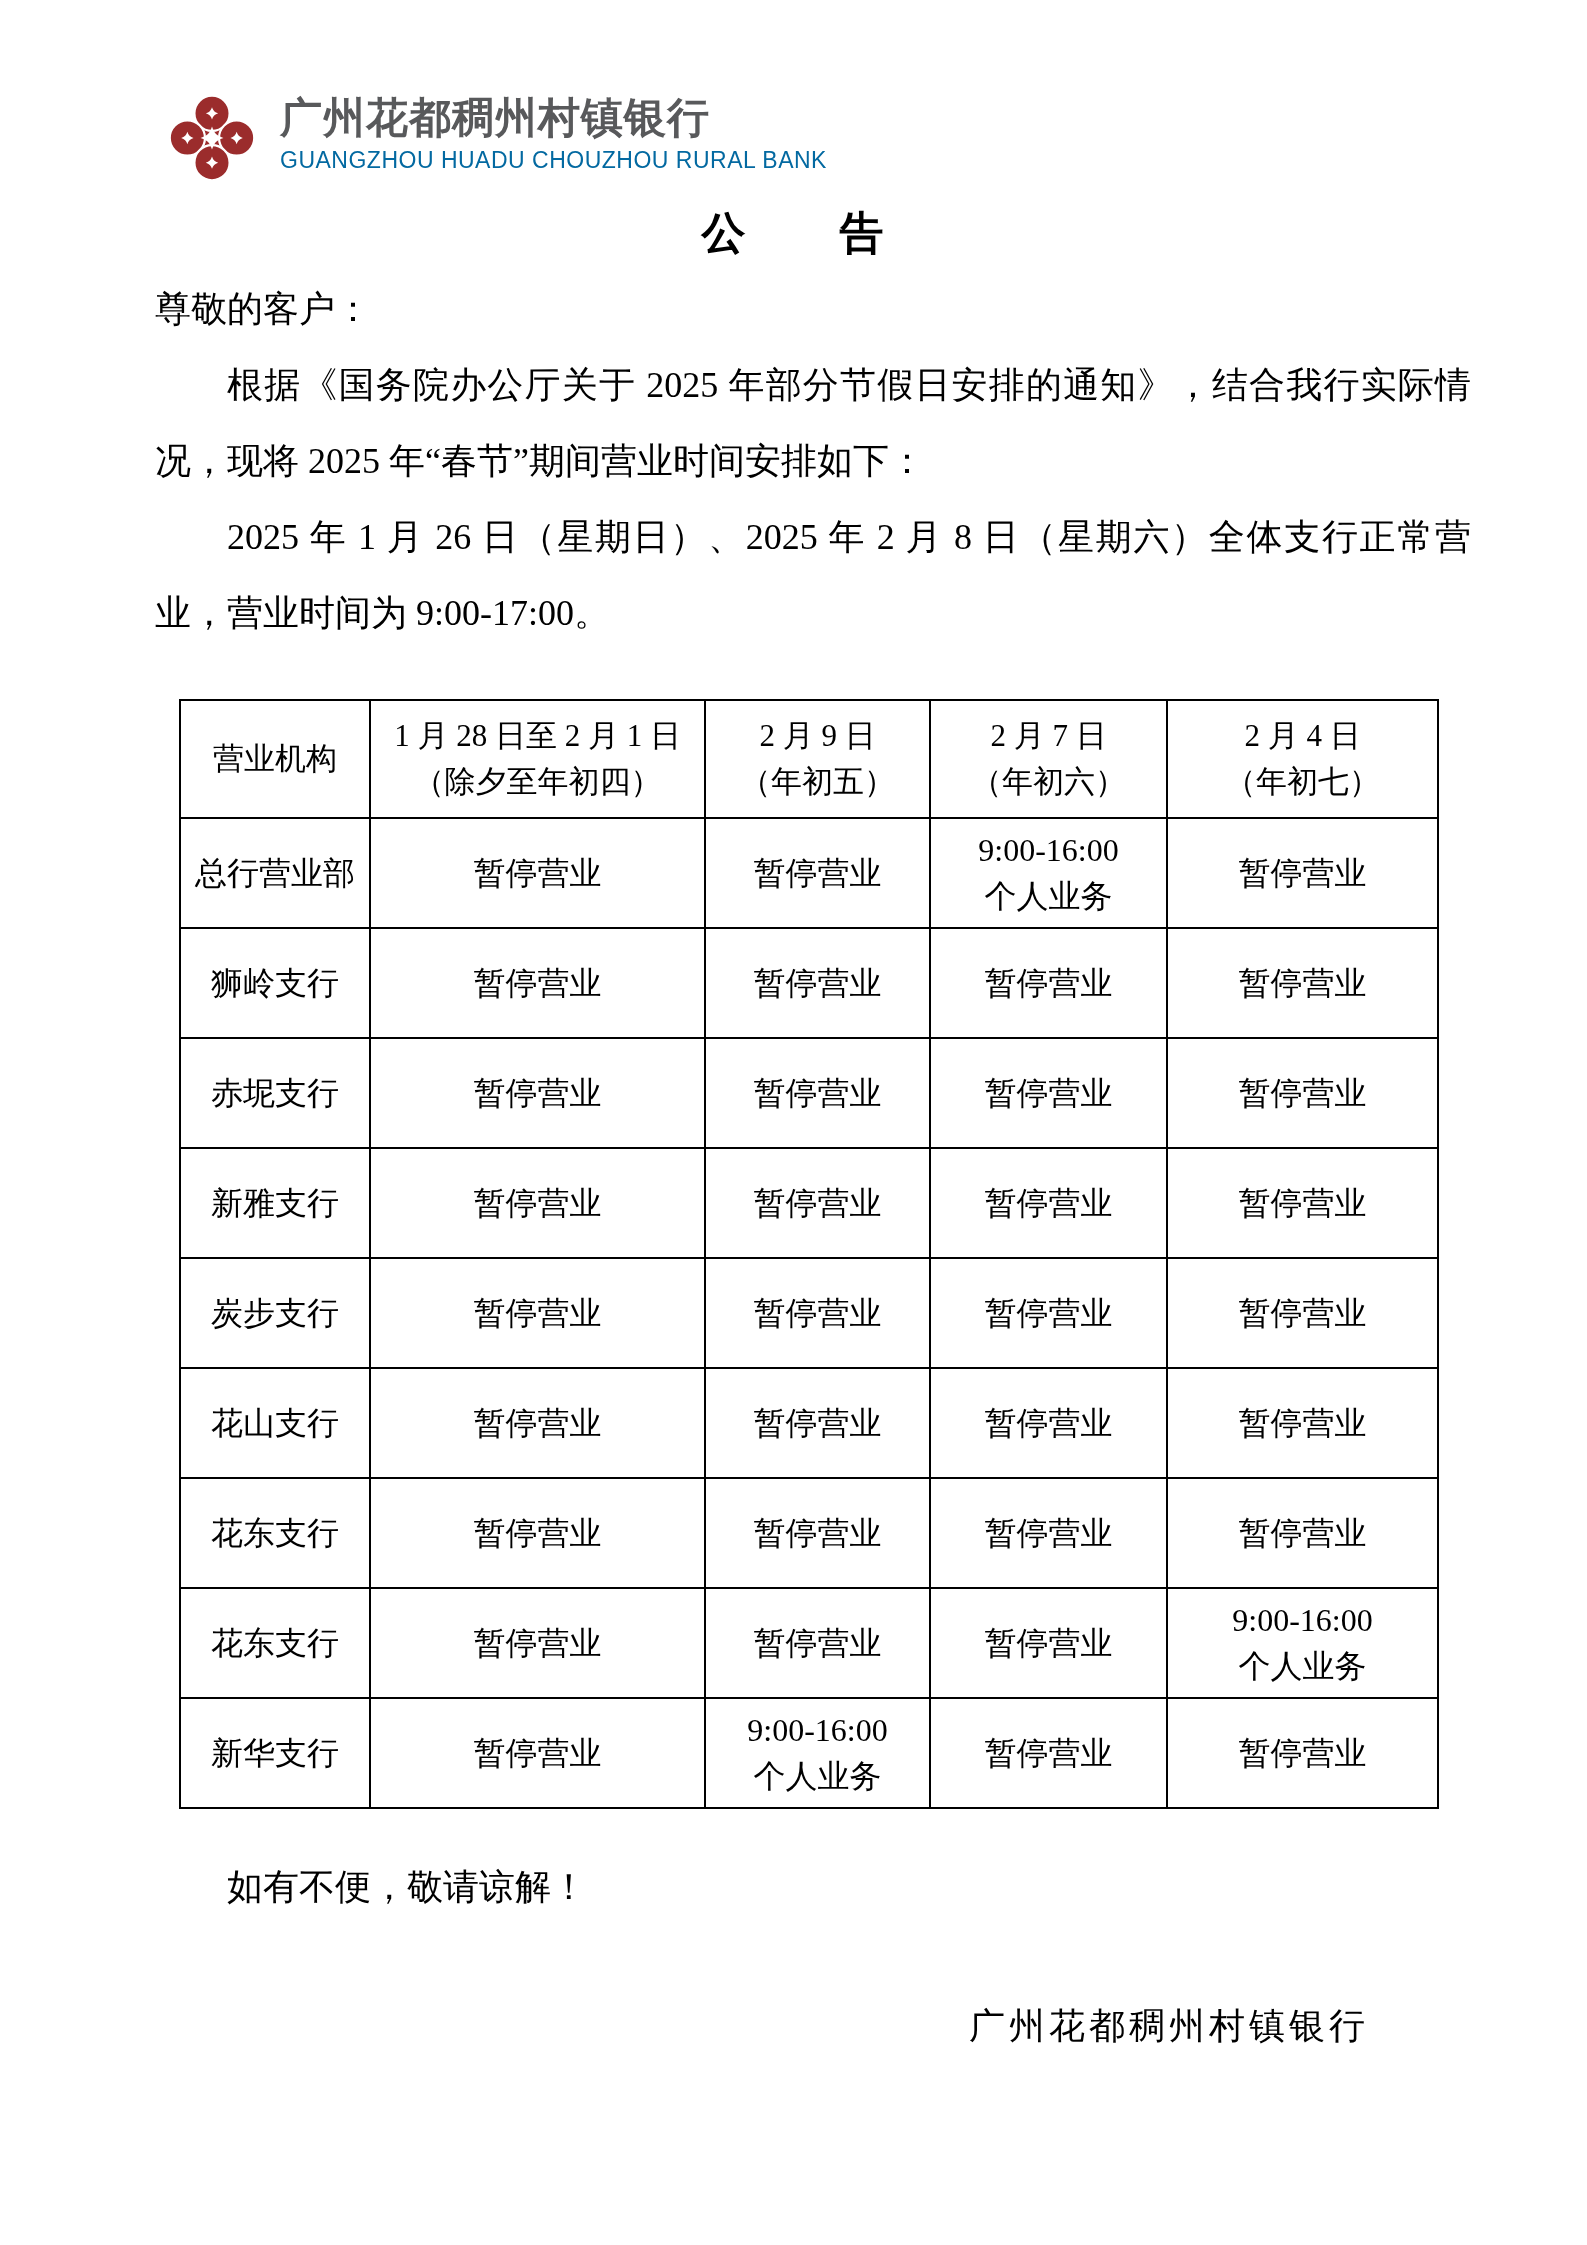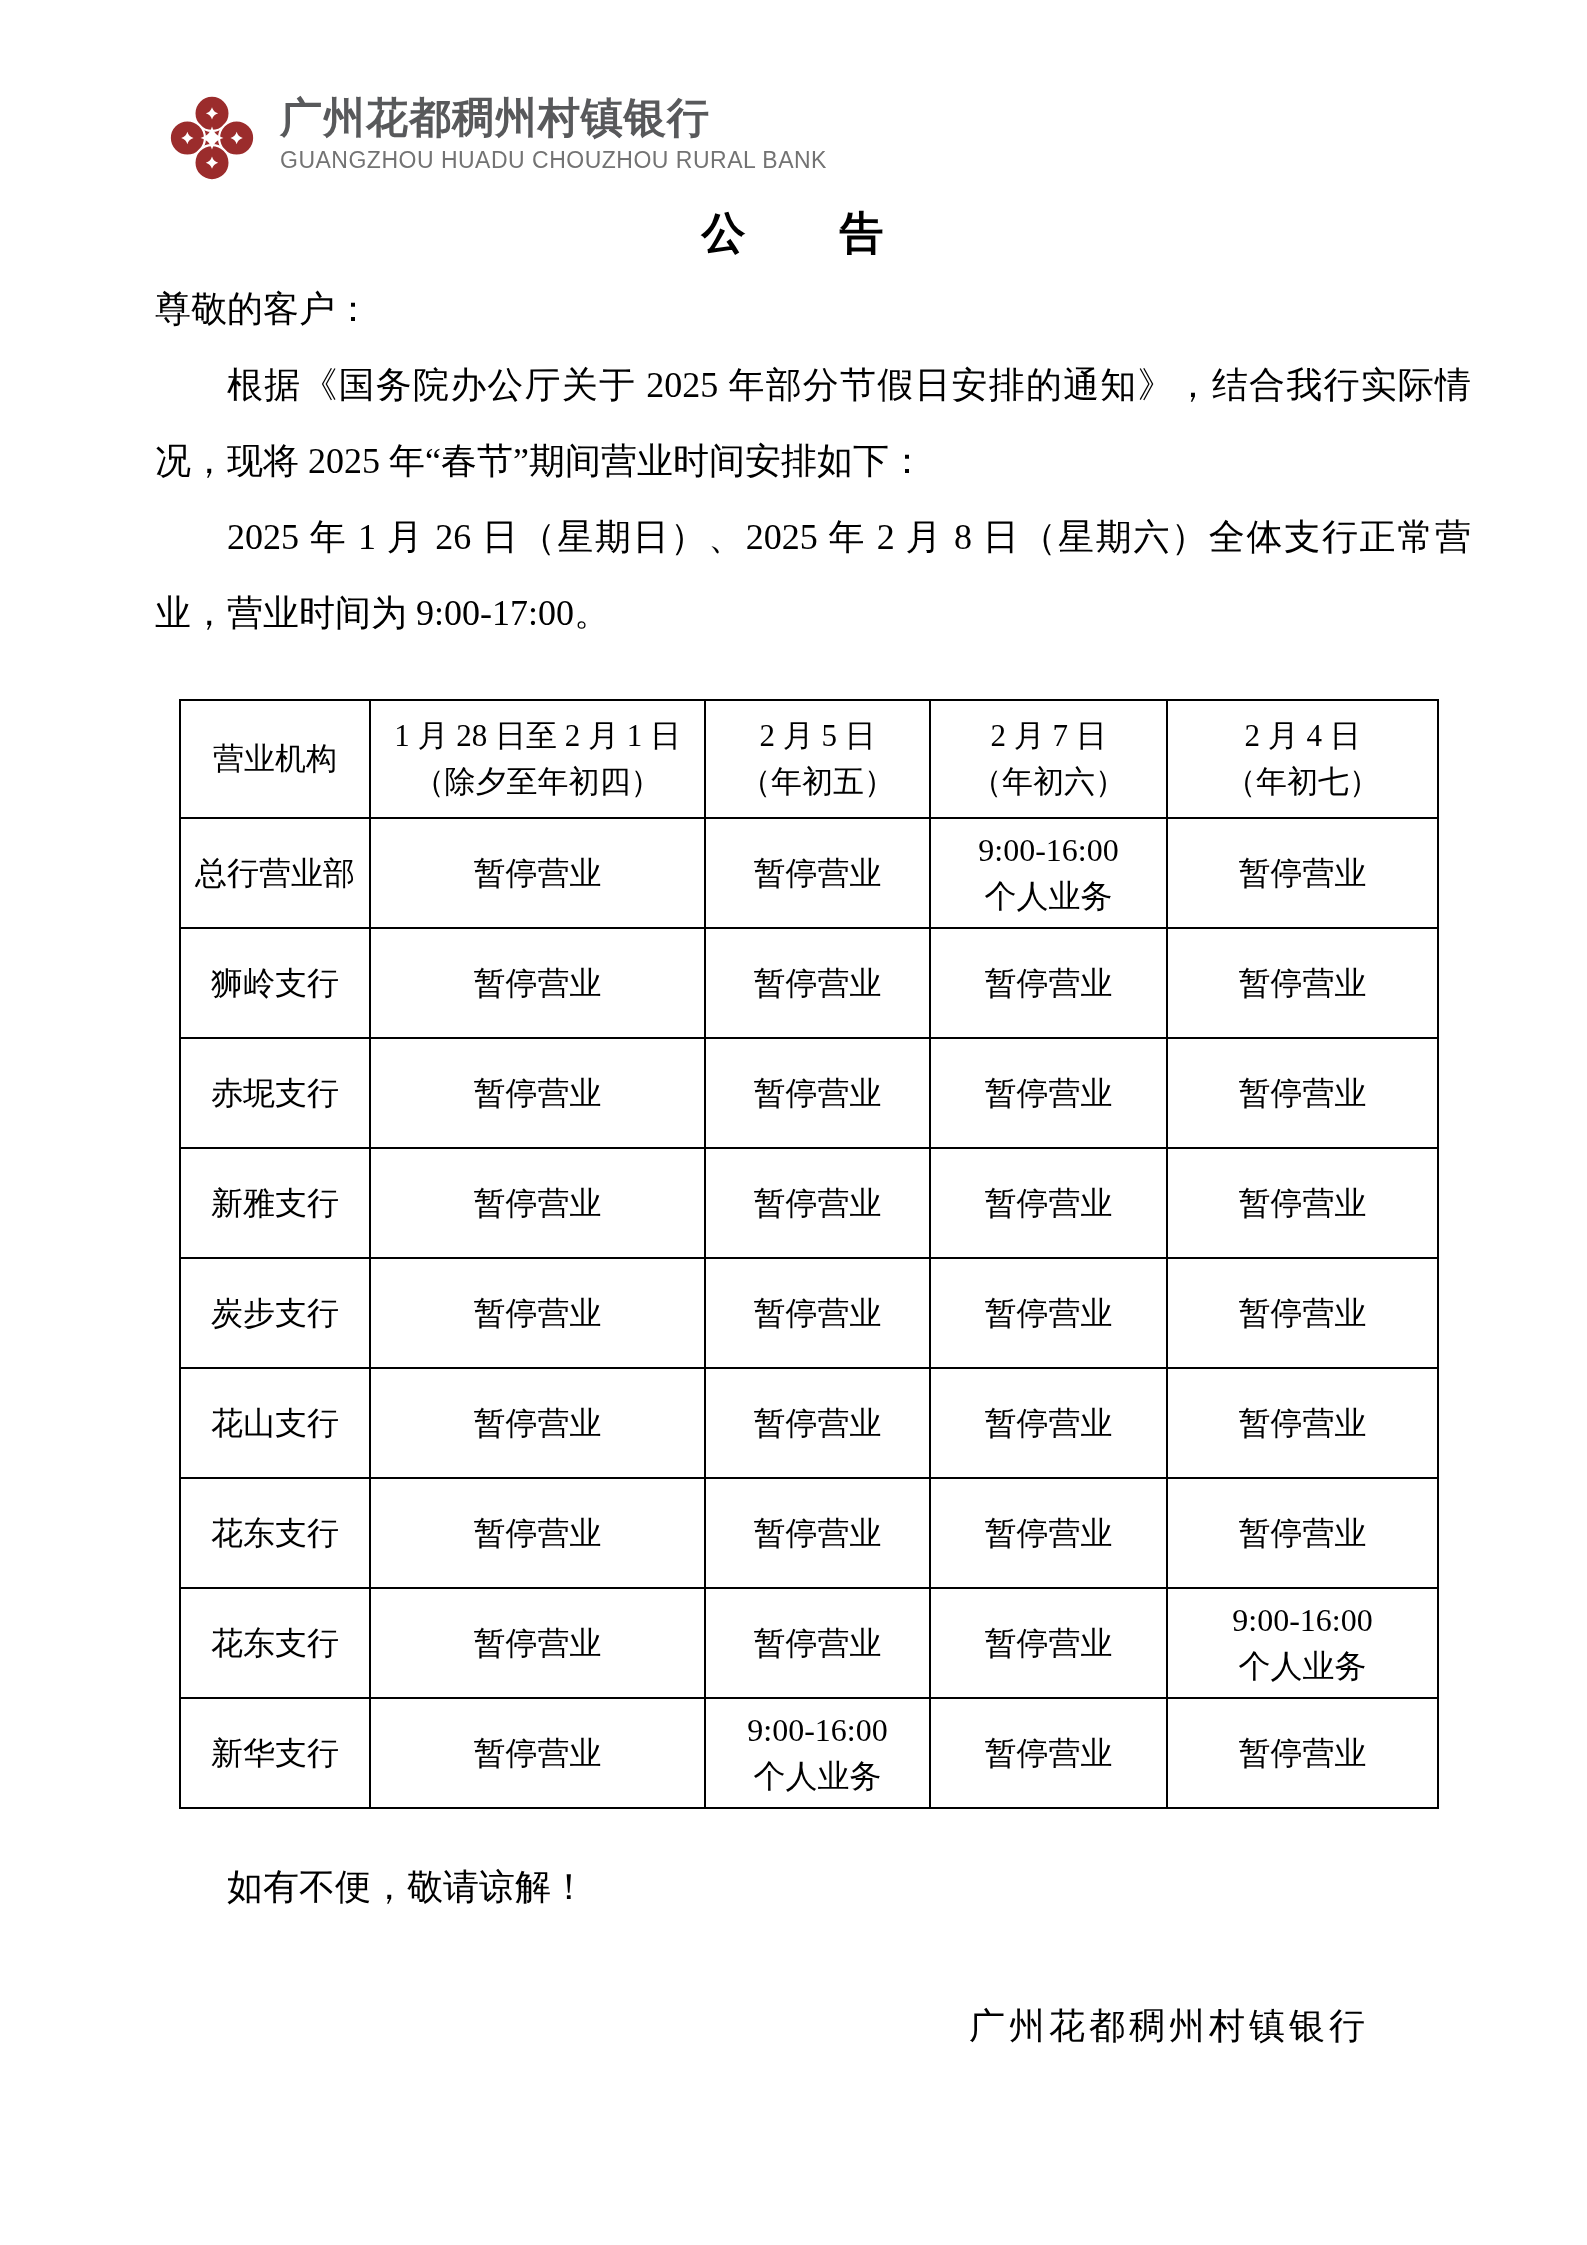--- a/index.html
+++ b/index.html
@@ -26,21 +26,21 @@
     font-size: 42px;
     font-weight: 600;
     letter-spacing: 1px;
     color: #58595b;
     line-height: 1.15;
   }
   .brand-en {
     font-family: "Liberation Sans", "DejaVu Sans", sans-serif;
     font-size: 23px;
     letter-spacing: 0.5px;
-    color: #737373;
+    color: #0369a1;
     margin-top: 7px;
     line-height: 1;
   }
   
   .doc-title {
     text-align: center;
     font-size: 44px;
     font-weight: bold;
     letter-spacing: 2px;
     margin-top: 22px;
@@ -145,21 +145,21 @@
           <col style="width:335px">
           <col style="width:225px">
           <col style="width:237px">
           <col style="width:271px">
       </colgroup>
       <thead>
         <tr>
           <th>营业机构</th>
           <th>1 月 28 日至 2 月 1 日
 （除夕至年初四）</th>
-          <th>2 月 5 日
+          <th>2 月 9 日
 （年初五）</th>
           <th>2 月 7 日
 （年初六）</th>
           <th>2 月 4 日
 （年初七）</th>
         </tr>
       </thead>
       <tbody>
         <tr>
           <td>总行营业部</td>

